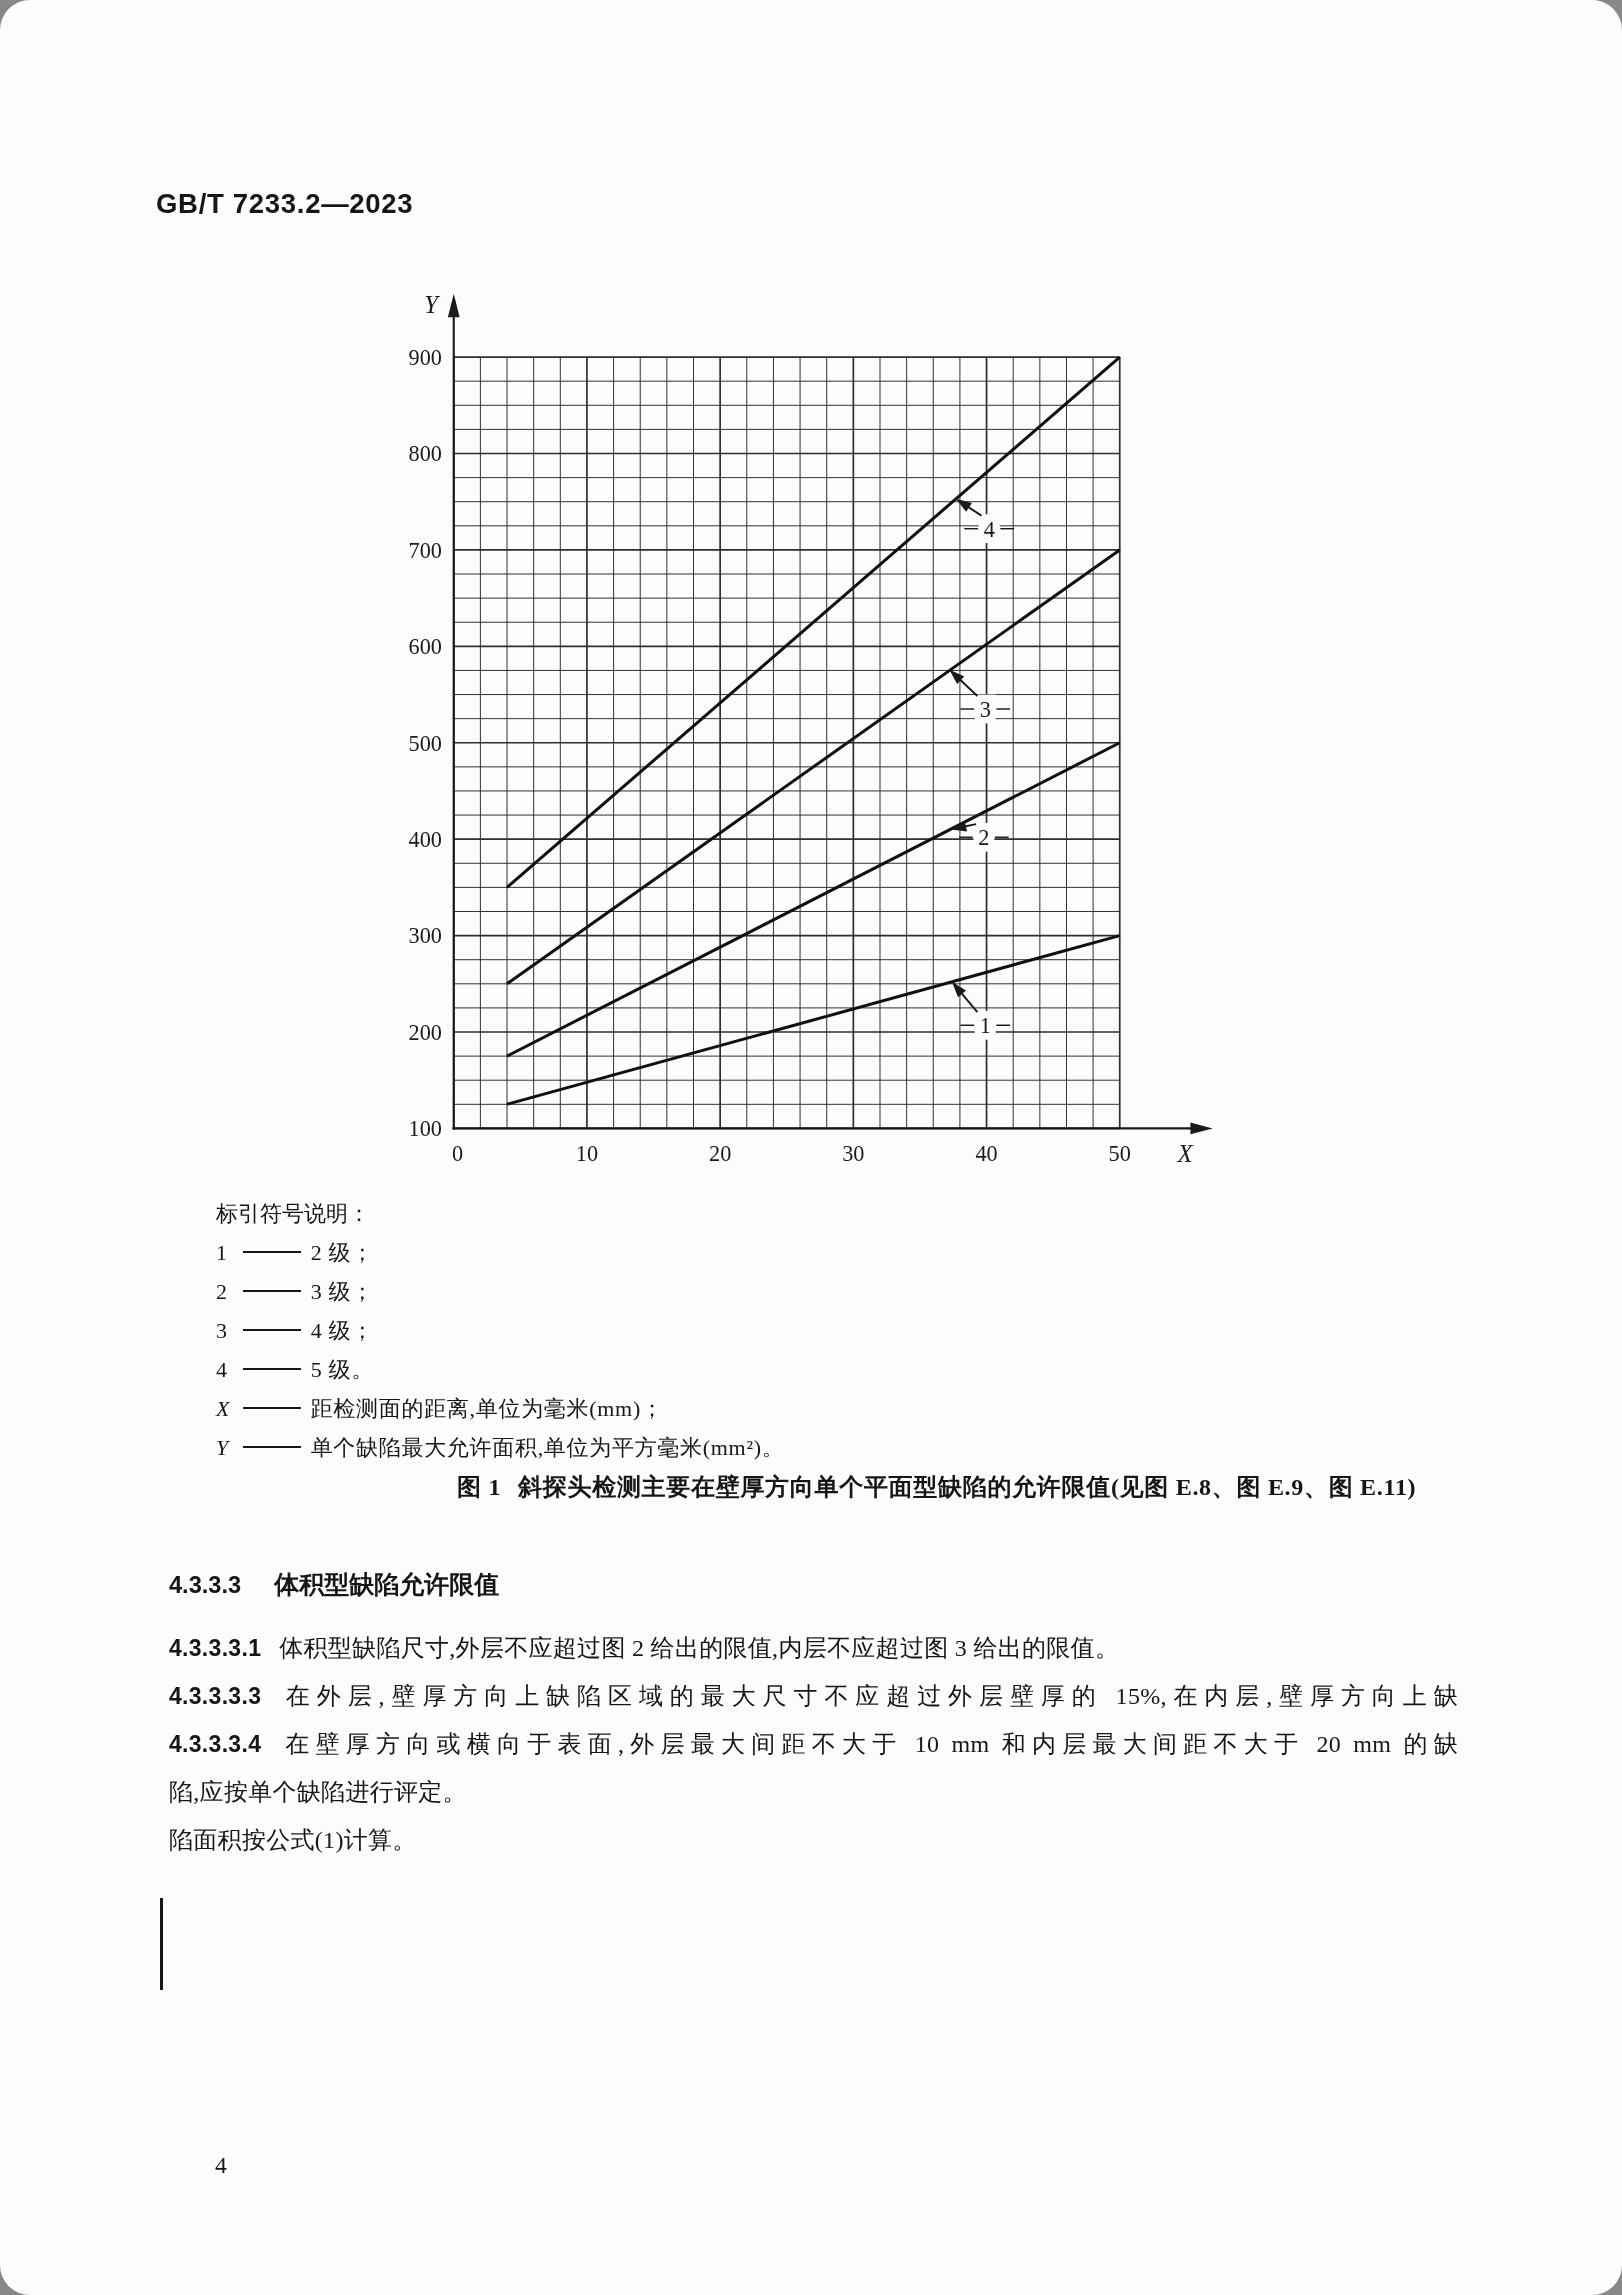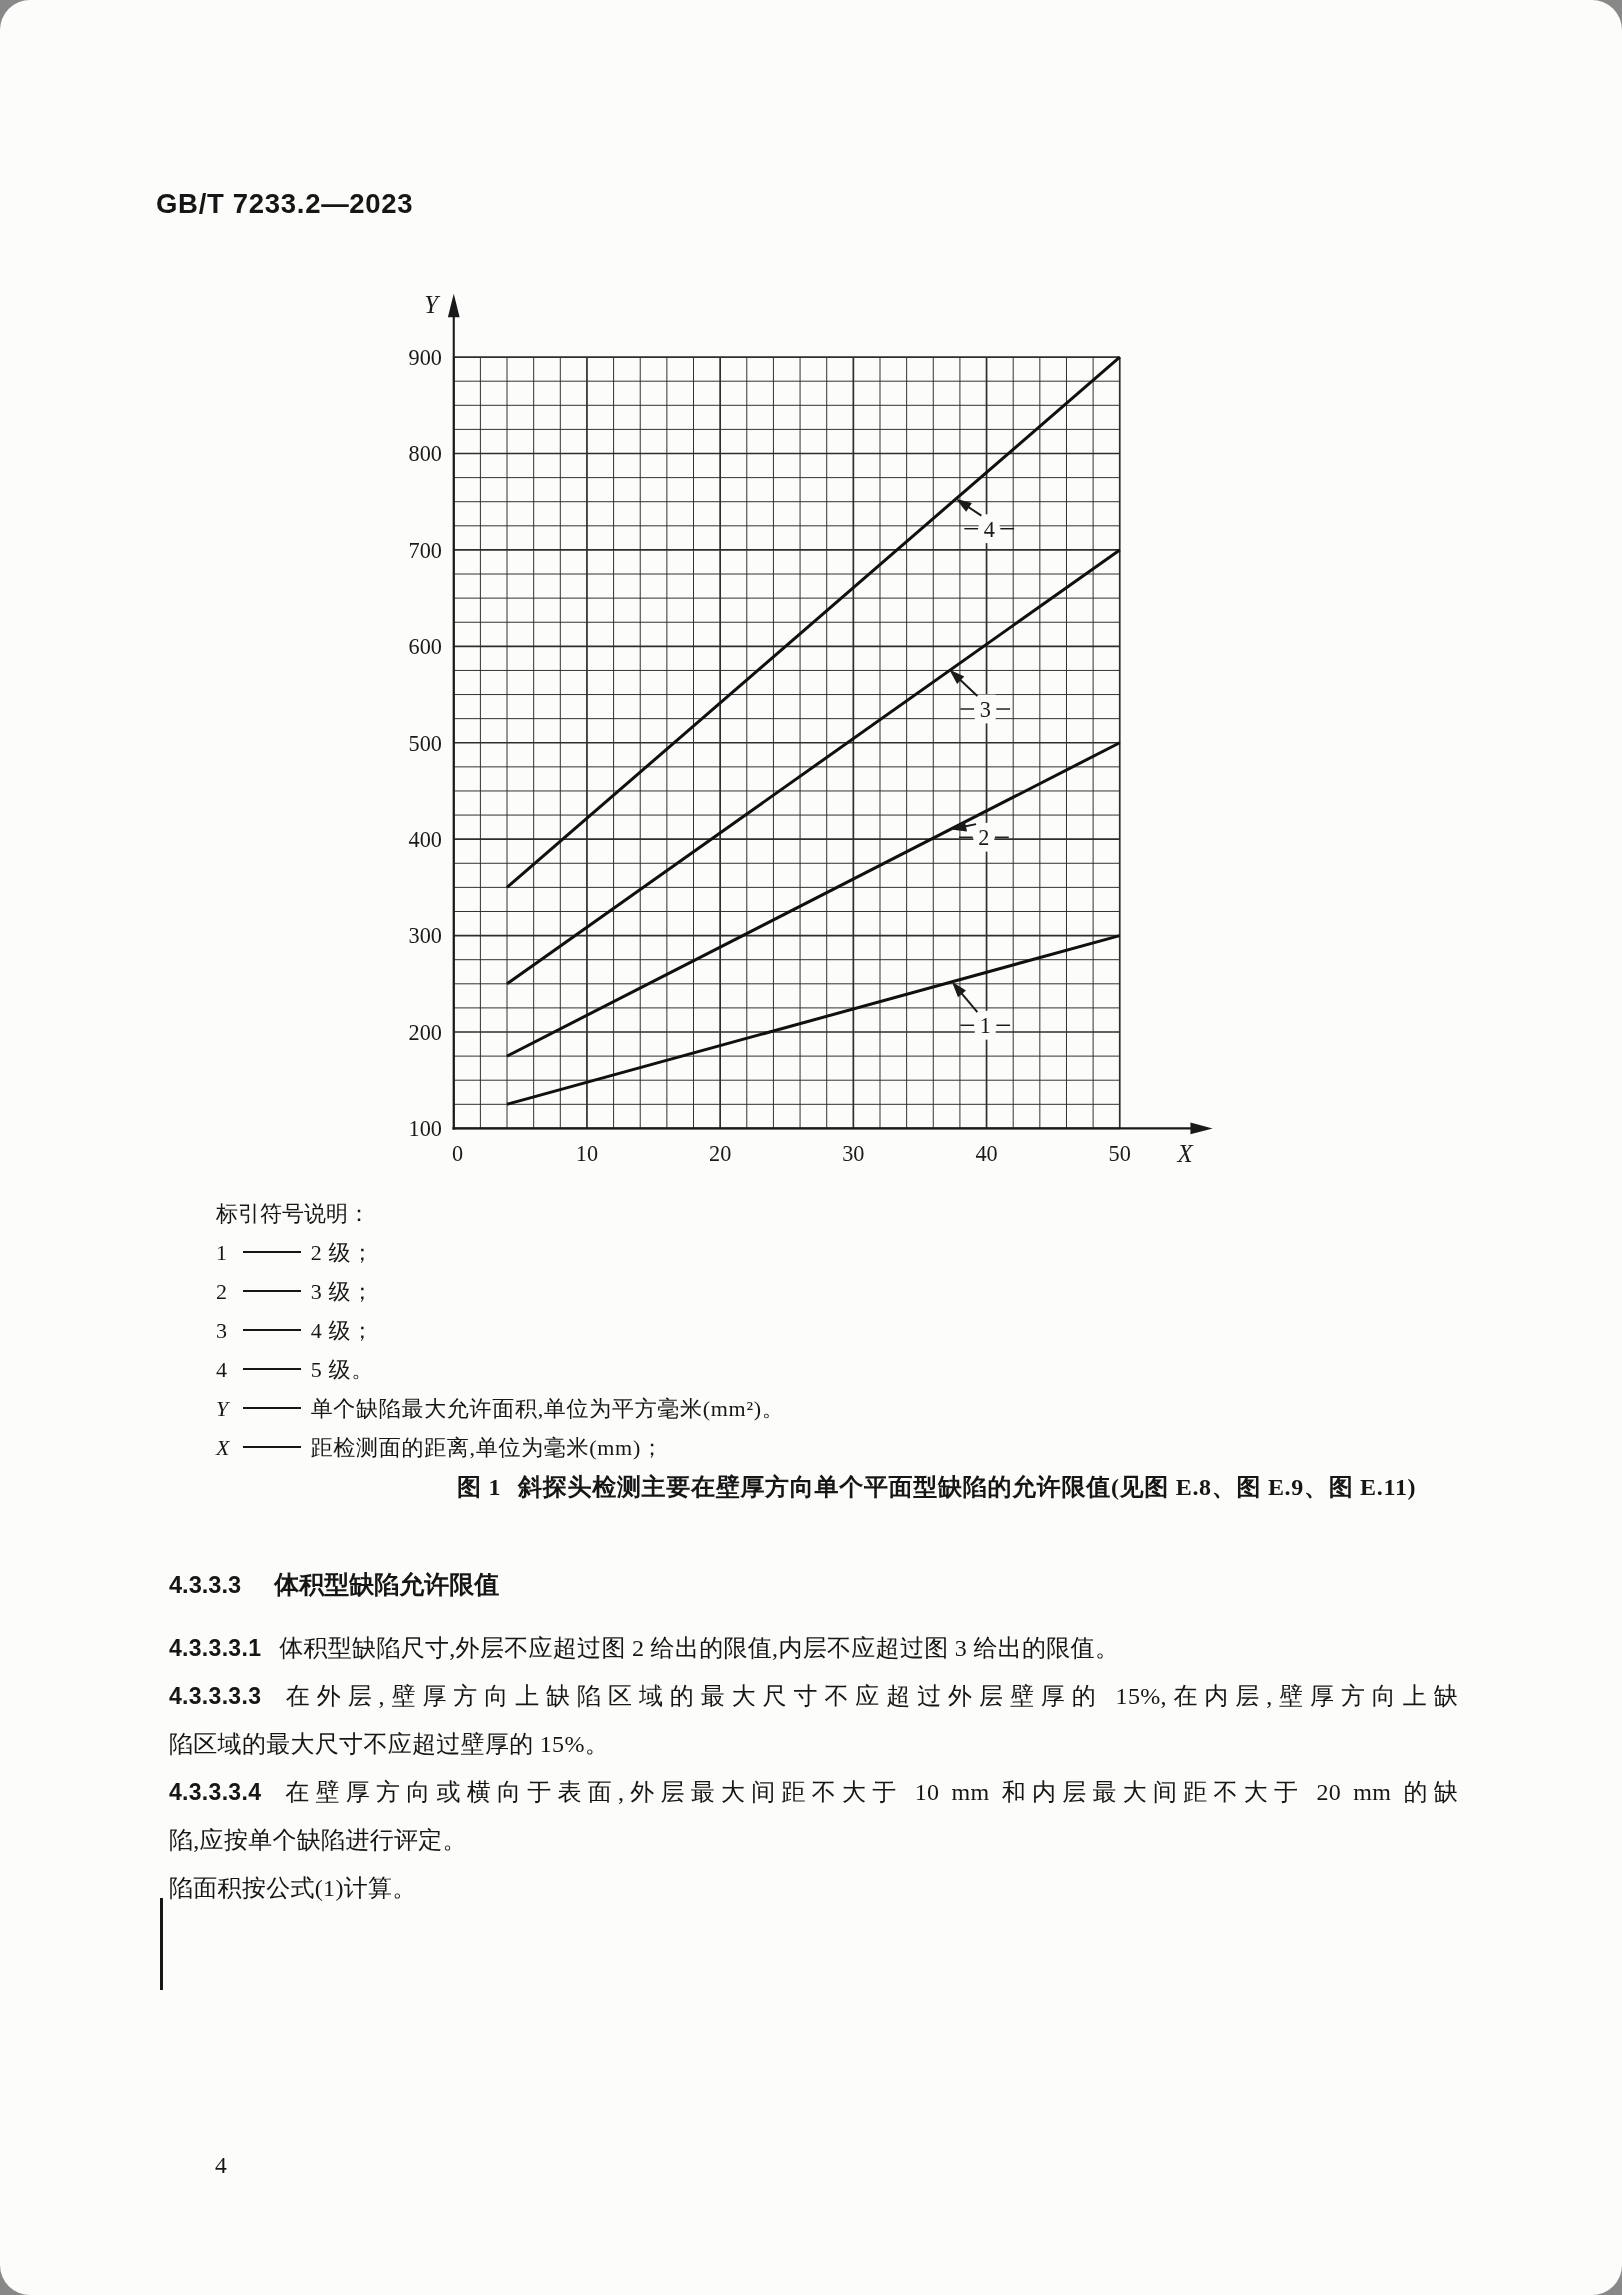--- a/index.html
+++ b/index.html
@@ -161,37 +161,36 @@
       <text x="1512.472" y="819.3275000000001" text-anchor="middle" font-size="34" font-family="&quot;Liberation Serif&quot;,&quot;DejaVu Serif&quot;,serif" fill="#1a1a1a">4</text>
     </svg>
 
   <div class="legend">
     <div class="lg-intro">标引符号说明：</div>
     <div>
         <div class="lg-row"><span class="lg-sym">1</span><span class="lg-dash"></span><span class="lg-desc">2 级；</span></div>
         <div class="lg-row"><span class="lg-sym">2</span><span class="lg-dash"></span><span class="lg-desc">3 级；</span></div>
         <div class="lg-row"><span class="lg-sym">3</span><span class="lg-dash"></span><span class="lg-desc">4 级；</span></div>
         <div class="lg-row"><span class="lg-sym">4</span><span class="lg-dash"></span><span class="lg-desc">5 级。</span></div>
+        <div class="lg-row"><span class="lg-sym it">X</span><span class="lg-dash"></span><span class="lg-desc">距检测面的距离,单位为毫米(mm)；</span></div>
         <div class="lg-row"><span class="lg-sym it">Y</span><span class="lg-dash"></span><span class="lg-desc">单个缺陷最大允许面积,单位为平方毫米(mm²)。</span></div>
-        <div class="lg-row"><span class="lg-sym it">X</span><span class="lg-dash"></span><span class="lg-desc">距检测面的距离,单位为毫米(mm)；</span></div>
       </div>
   </div>
 
   <div class="caption">
     <span class="cap-no">图 1</span><span>斜探头检测主要在壁厚方向单个平面型缺陷的允许限值(见图 E.8、图 E.9、图 E.11)</span>
   </div>
 
   <div class="sec-heading">
     <span class="sec-no">4.3.3.3</span><span>体积型缺陷允许限值</span>
   </div>
 
   <div class="paras">
       <div class="pline"><span class="pno">4.3.3.3.1</span>体积型缺陷尺寸,外层不应超过图 2 给出的限值,内层不应超过图 3 给出的限值。</div>
       <div class="pline just"><span class="pno">4.3.3.3.3</span>在外层,壁厚方向上缺陷区域的最大尺寸不应超过外层壁厚的 15%,在内层,壁厚方向上缺</div>
-      <div class="pline">陷区域的最大尺寸不应超过壁厚的 15%。</div>
       <div class="pline just"><span class="pno">4.3.3.3.4</span>在壁厚方向或横向于表面,外层最大间距不大于 10 mm 和内层最大间距不大于 20 mm 的缺</div>
       <div class="pline">陷,应按单个缺陷进行评定。</div>
       <div class="pline">陷面积按公式(1)计算。</div>
     </div>
 
   <div class="changebar"></div>
 
   <div class="page-no">4</div>
 
 </div>

